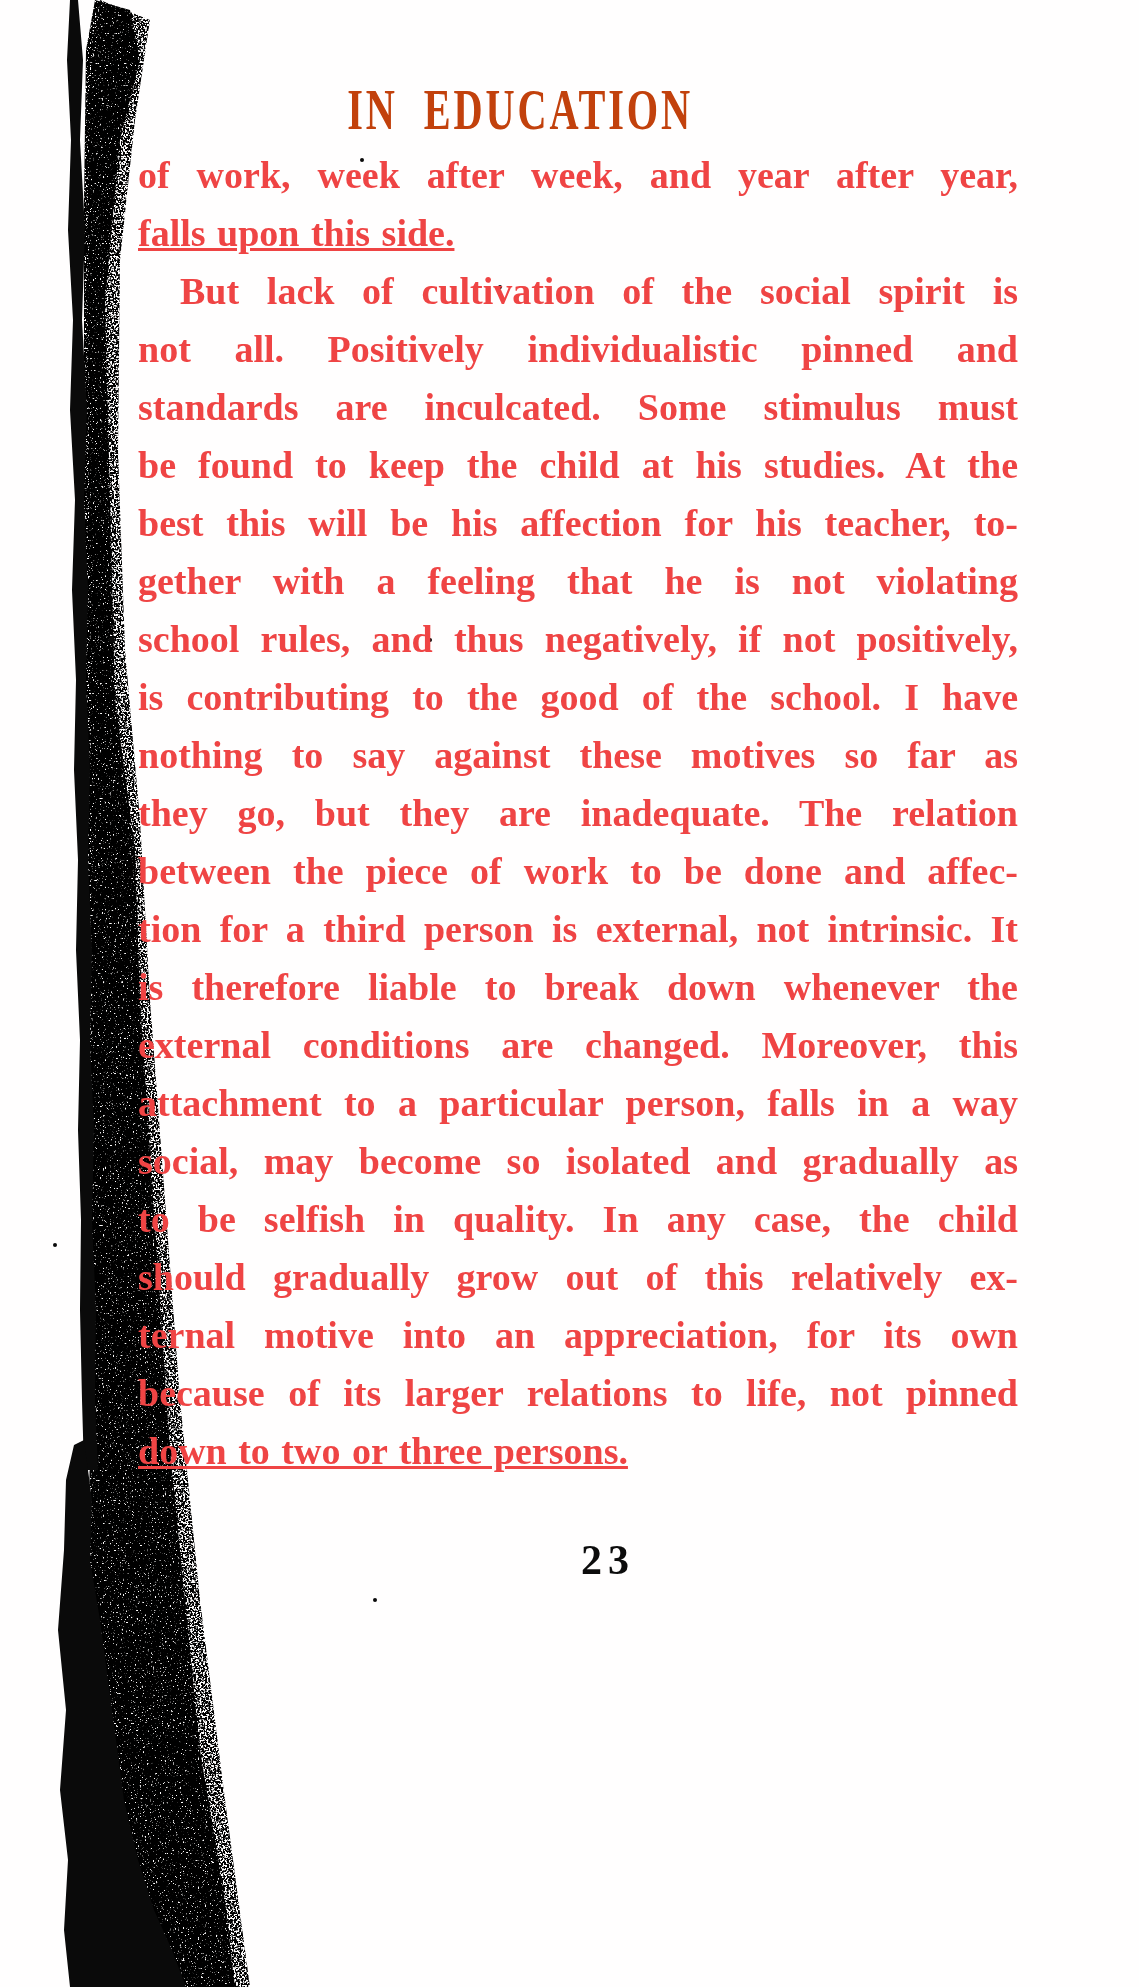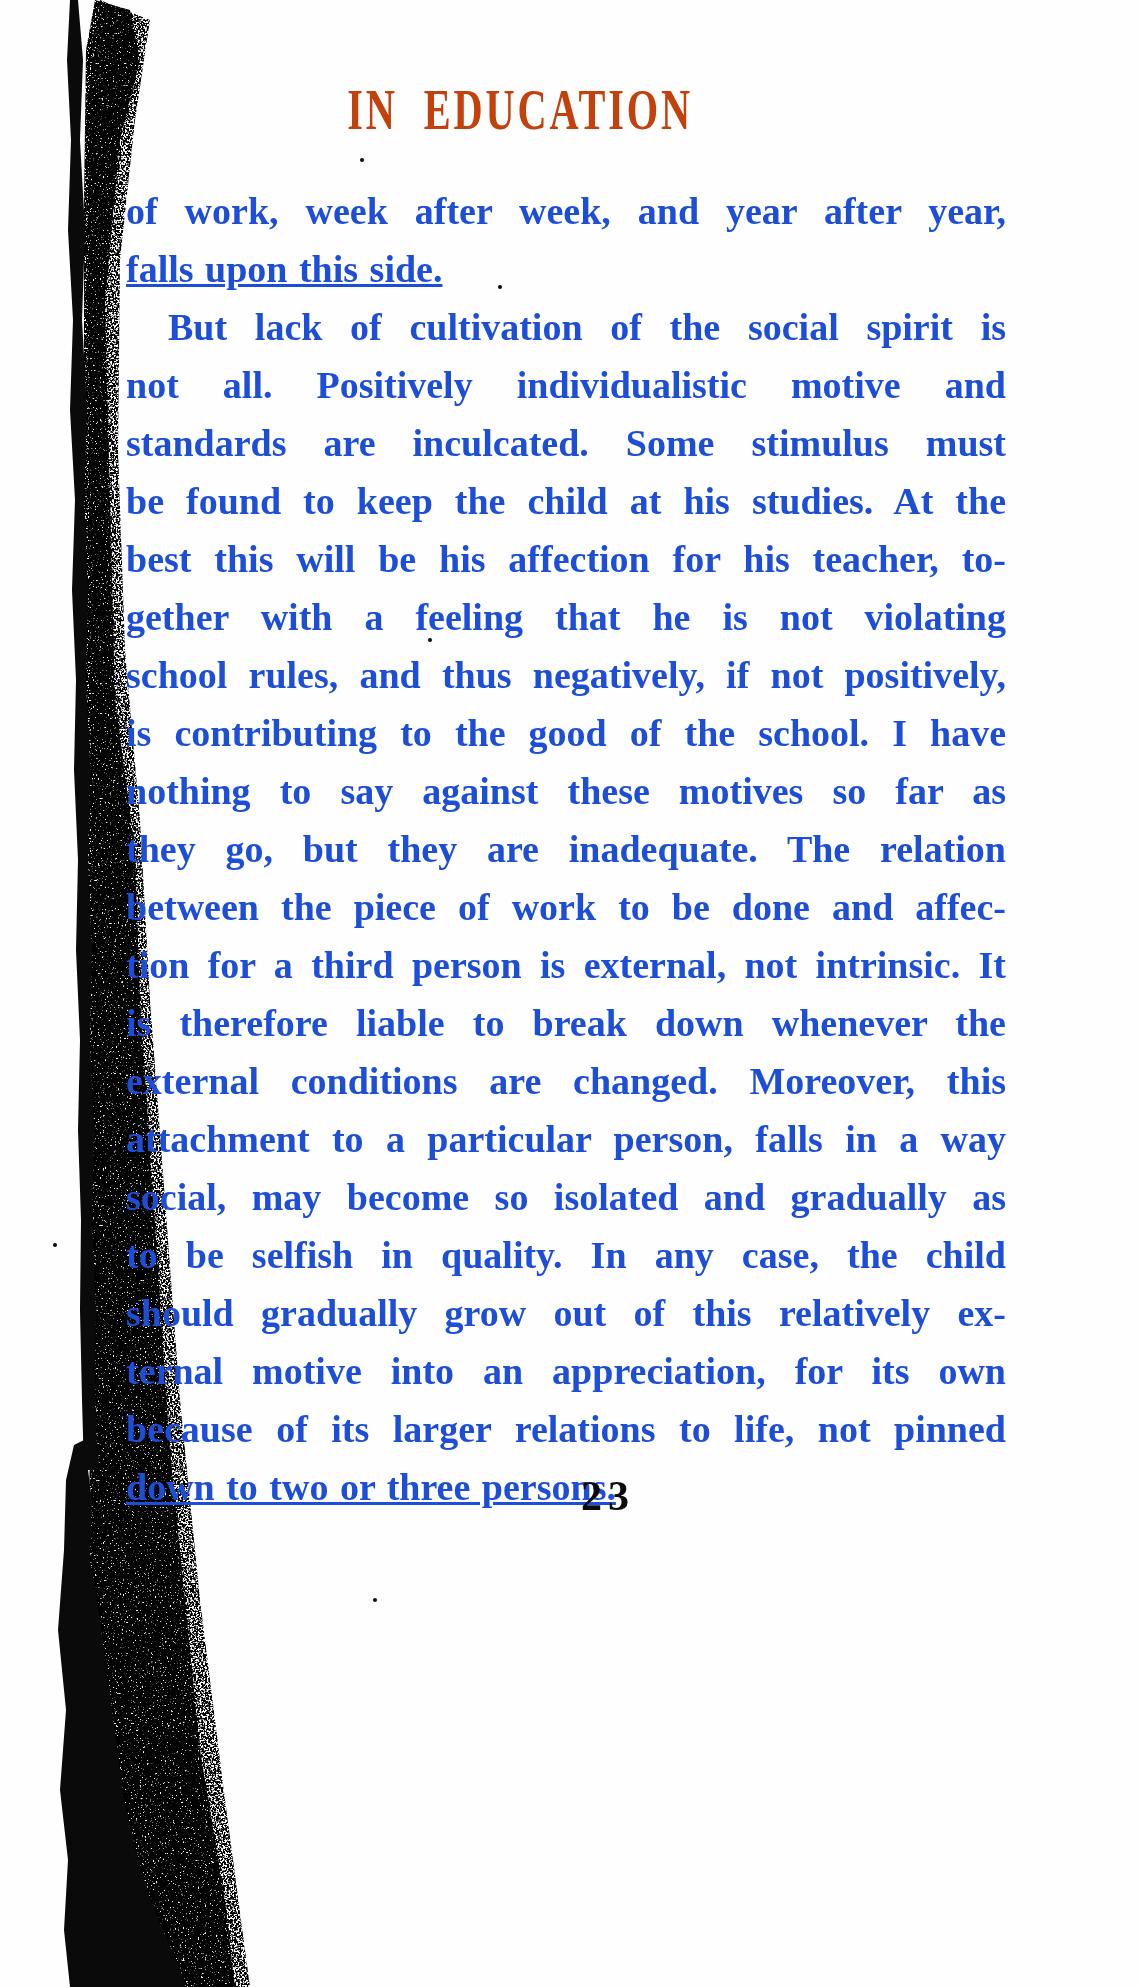--- a/index.html
+++ b/index.html
@@ -13,32 +13,32 @@
     position:absolute;top:78px;left:0;width:1040px;text-align:center;
     color:#c2410c;
   }
   .header span{
     display:inline-block;font-size:56px;font-weight:700;letter-spacing:4px;
     word-spacing:18px;transform:scaleX(.72);transform-origin:50% 50%;
     white-space:nowrap;
   }
   
   .textblock{
-    position:absolute;left:126px;top:146px;width:880px;color:#1d4ed8;margin-top:36px;
+    position:absolute;left:138px;top:146px;width:880px;color:#ef4444;
   }
   .ln{
     font-size:38px;font-weight:700;line-height:58px;height:58px;
     text-align:justify;text-align-last:justify;word-spacing:2px;
     white-space:nowrap;
   }
   .ln.end{text-align-last:left;text-decoration:underline;}
   .ln.ind{text-indent:42px;}
   
   .pagenum{
-    position:absolute;left:558px;top:1472px;width:100px;text-align:center;
+    position:absolute;left:558px;top:1536px;width:100px;text-align:center;
     font-size:42px;font-weight:700;letter-spacing:6px;color:#0c0c0c;
   }
   .artifact{position:absolute;inset:0;pointer-events:none;}
 </style>
 </head>
 <body>
 
 <div class="page">
 
   <svg class="artifact" width="1139" height="1987" viewBox="0 0 1139 1987" xmlns="http://www.w3.org/2000/svg">
@@ -85,21 +85,21 @@
   </svg>
 
   <div class="header">
     <span>IN EDUCATION</span>
   </div>
 
   <div class="textblock">
     <div class="ln">of work, week after week, and year after year,</div>
     <div class="ln end">falls upon this side.</div>
     <div class="ln ind">But lack of cultivation of the social spirit is</div>
-    <div class="ln">not all. Positively individualistic motive and</div>
+    <div class="ln">not all. Positively individualistic pinned and</div>
     <div class="ln">standards are inculcated. Some stimulus must</div>
     <div class="ln">be found to keep the child at his studies. At the</div>
     <div class="ln">best this will be his affection for his teacher, to-</div>
     <div class="ln">gether with a feeling that he is not violating</div>
     <div class="ln">school rules, and thus negatively, if not positively,</div>
     <div class="ln">is contributing to the good of the school. I have</div>
     <div class="ln">nothing to say against these motives so far as</div>
     <div class="ln">they go, but they are inadequate. The relation</div>
     <div class="ln">between the piece of work to be done and affec-</div>
     <div class="ln">tion for a third person is external, not intrinsic. It</div>

